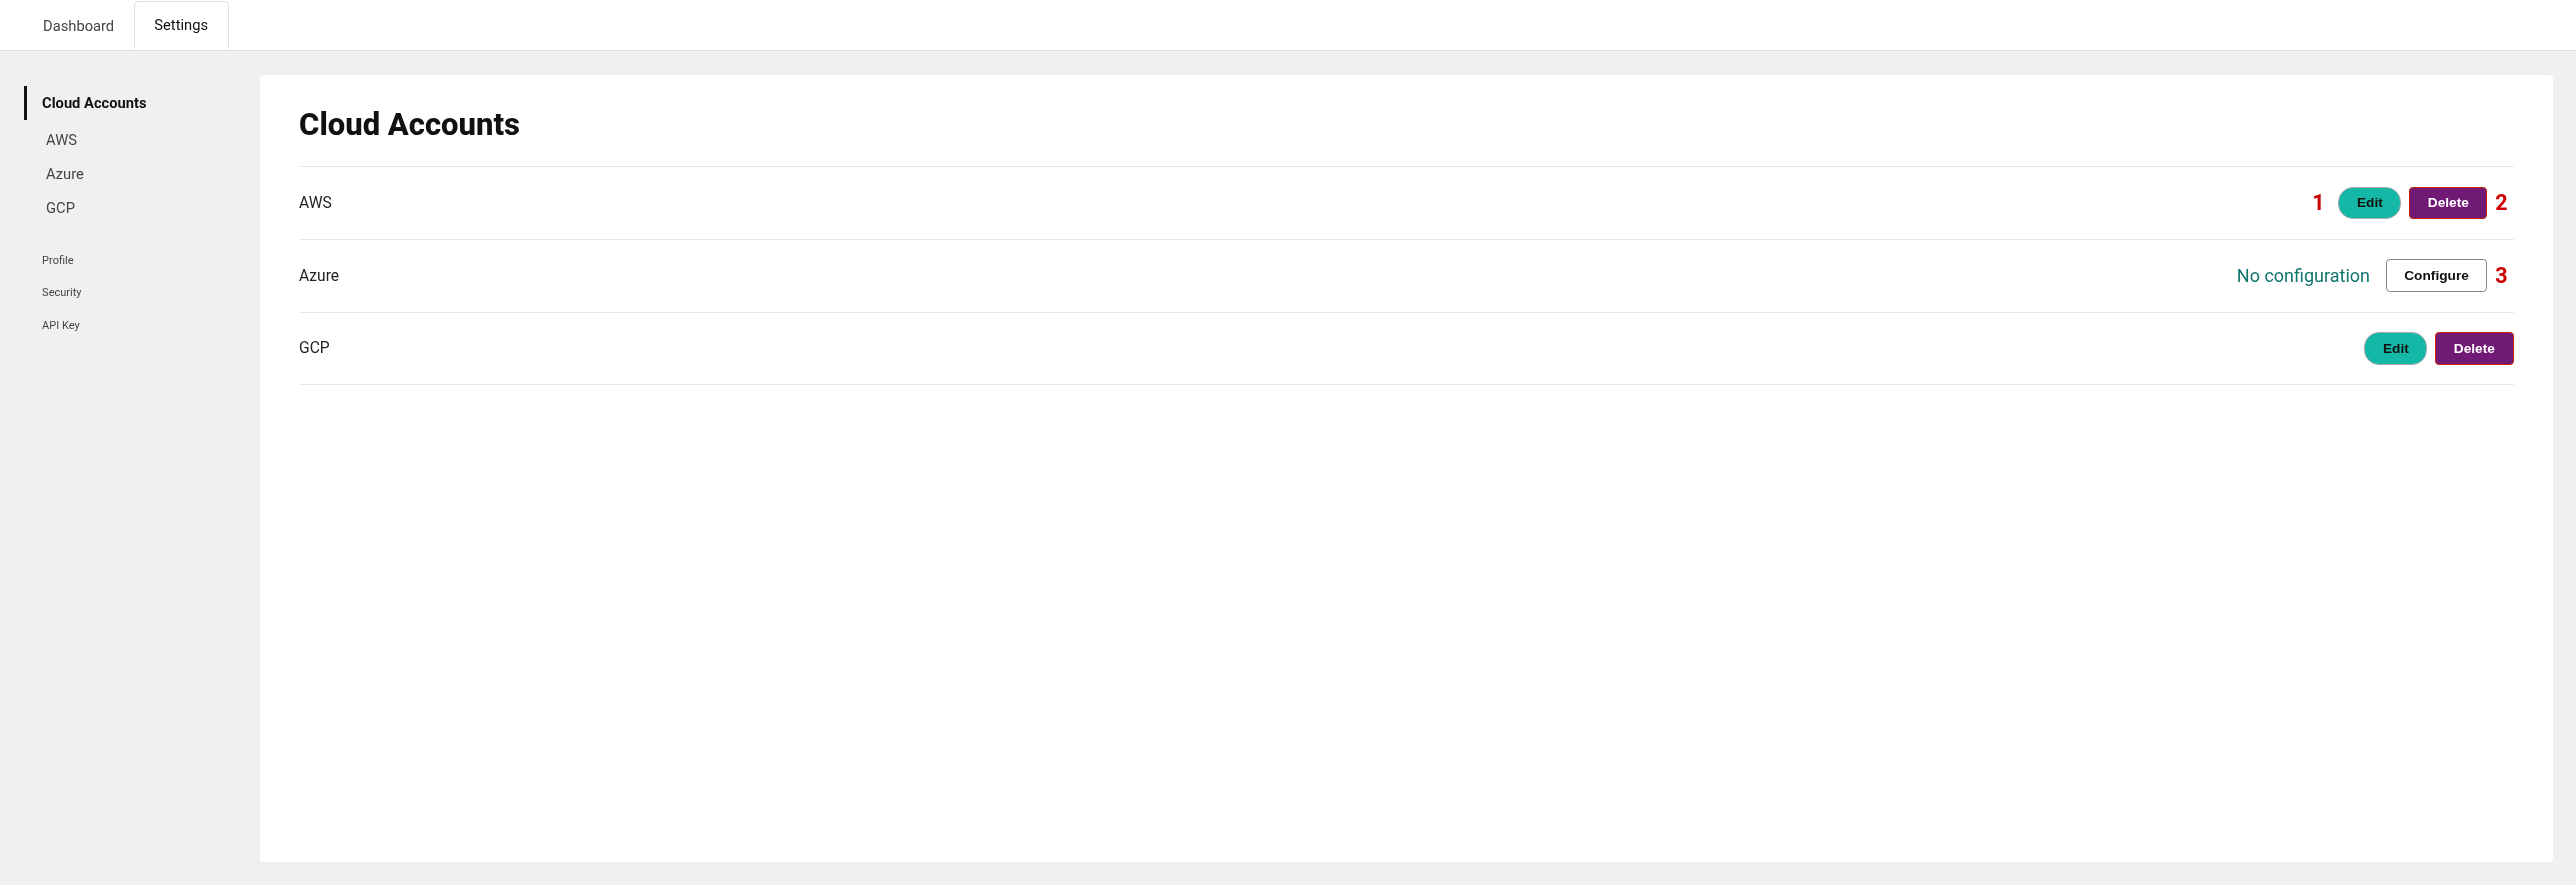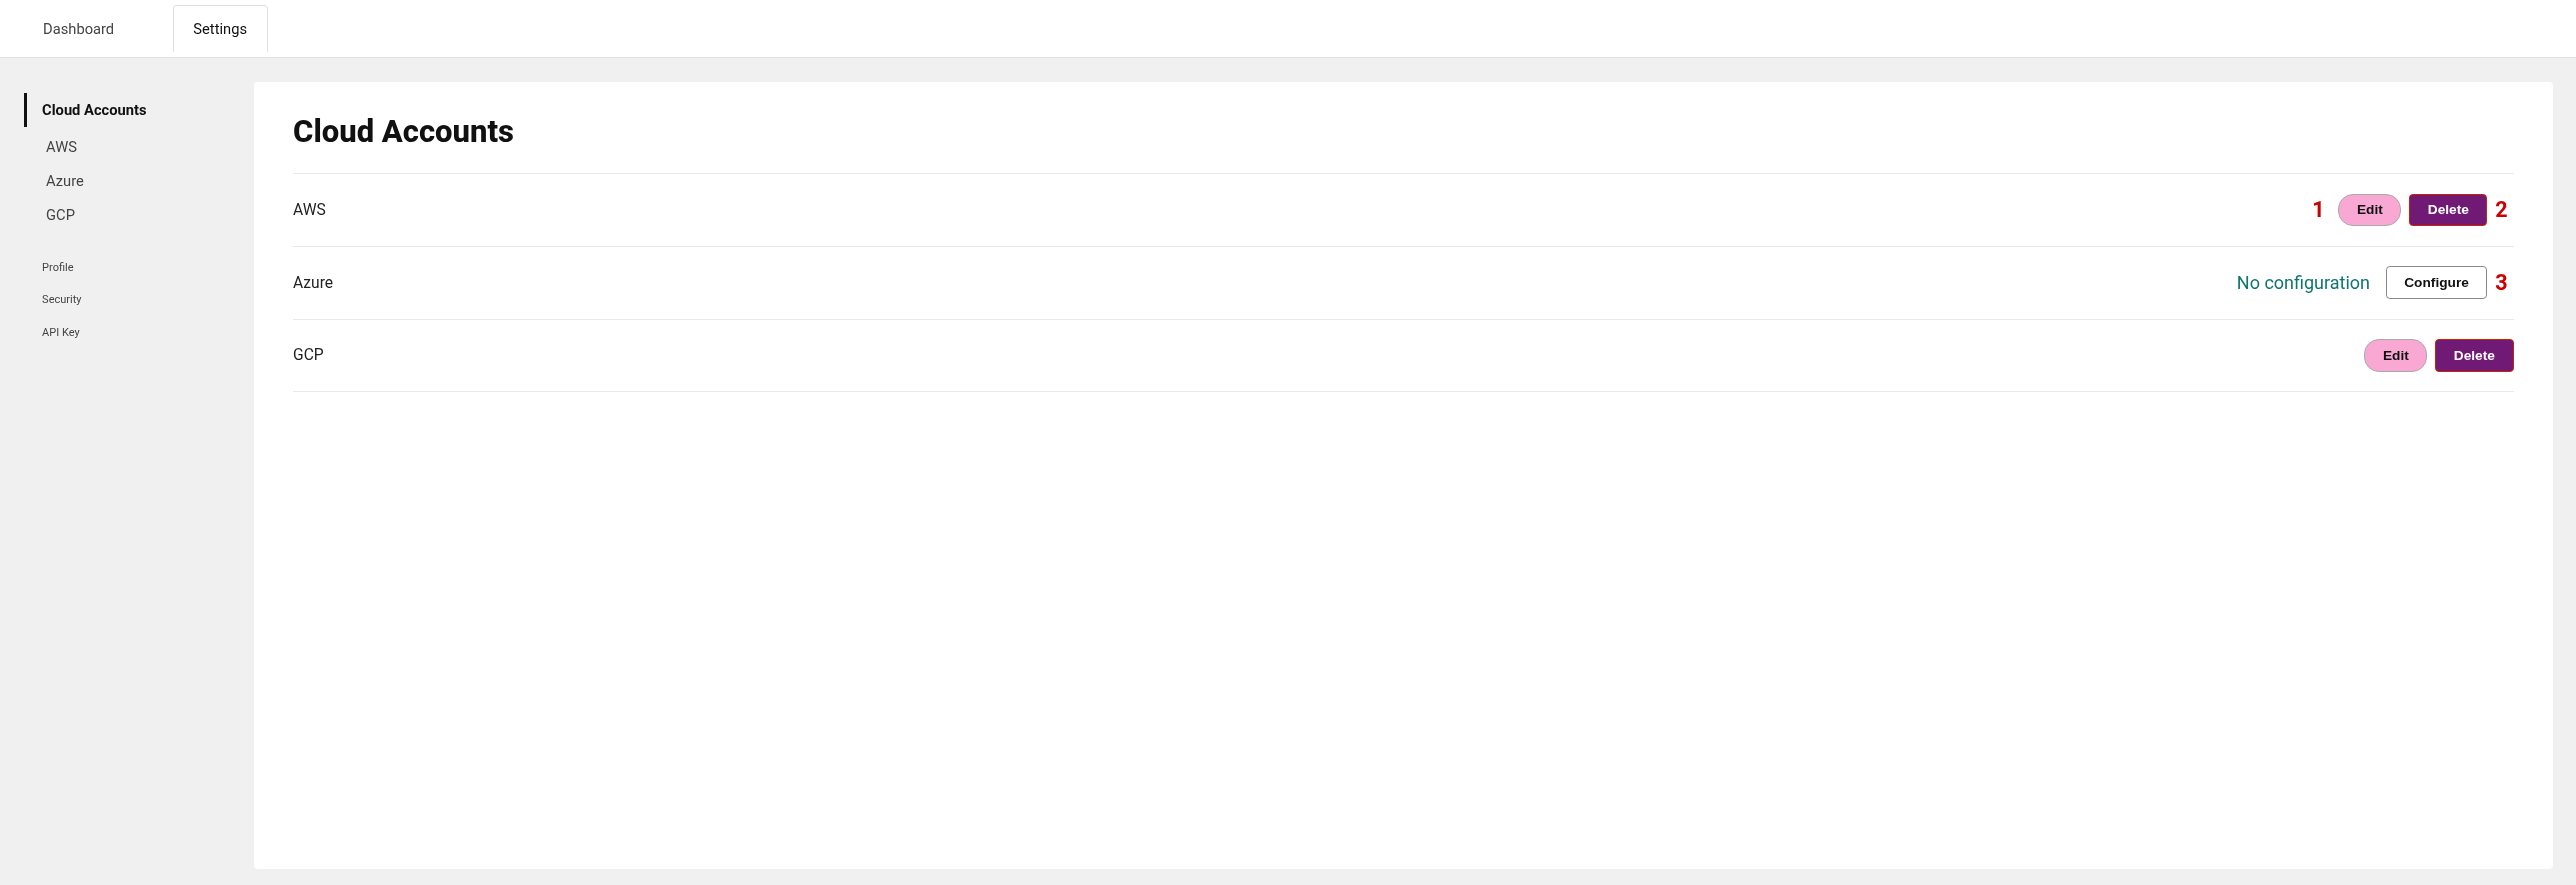--- a/index.html
+++ b/index.html
@@ -15,22 +15,21 @@
       font-size: 15.6px;
     }
 
     
     .top-nav {
       background: #ffffff;
       border-bottom: 1px solid #e0e0e0;
       padding: 0 23.5px;
       display: flex;
       align-items: center;
-      height: 58px;
-      gap: 39px;
+      height: 51px;
     }
 
     .top-nav-item {
       padding: 13.7px 19.6px;
       font-size: 14.7px;
       color: #444;
       cursor: pointer;
       border-bottom: 2.9px solid transparent;
       margin-bottom: -1px;
     }
@@ -45,21 +44,21 @@
     }
 
     .top-nav-item:not(.active) {
       border-bottom: none;
     }
 
     
     .main-layout {
       display: flex;
       padding: 23.5px;
-      gap: 0;
+      gap: 6px;
       min-height: calc(100vh - 51px);
     }
 
     
     .sidebar {
       width: 215px;
       flex-shrink: 0;
       padding-top: 11.7px;
     }
 
@@ -139,21 +138,21 @@
     }
 
     .badge-number {
       font-size: 21.5px;
       font-weight: 700;
       color: #cc0000;
       margin-right: 5.9px;
     }
 
     .btn-edit {
-      background: #f9a8d4;
+      background: #14b8a6;
       border: 1px solid #aaa;
       color: #111;
       font-size: 13.7px;
       font-weight: 600;
       padding: 7.8px 17.6px;
       border-radius: 15px;
       cursor: pointer;
     }
 
     .btn-delete {

